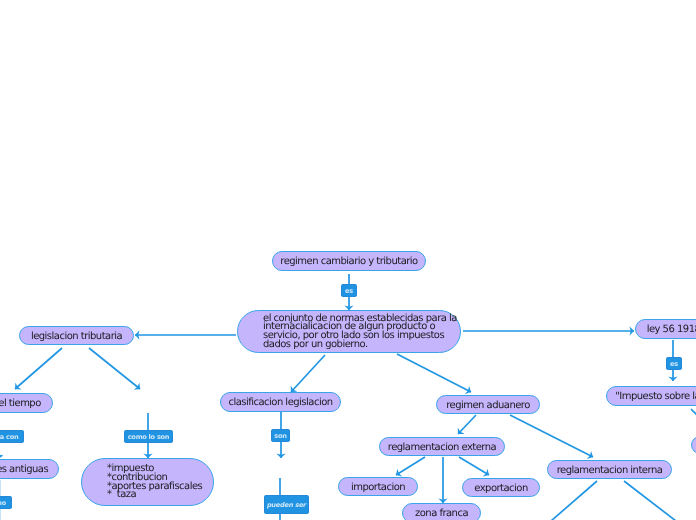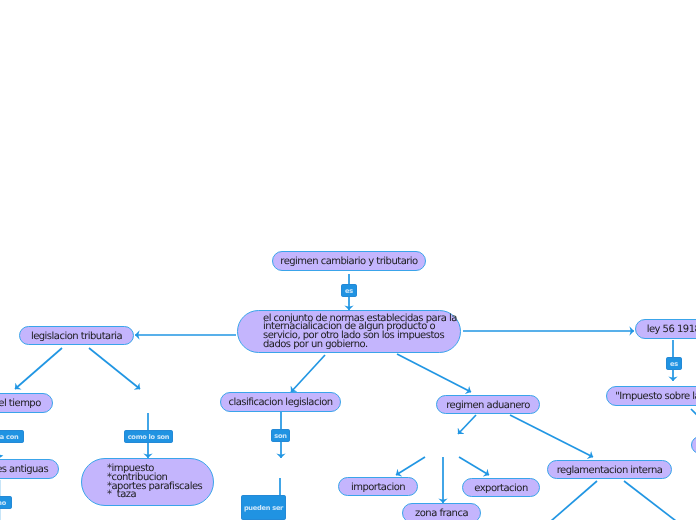--- a/index.html
+++ b/index.html
@@ -78,20 +78,21 @@
   <div class="node" style="left:606px;top:386px;width:134px;height:20px;">"Impuesto sobre la renta"</div>
 
   <div class="node" style="left:-28px;top:459px;width:87px;height:20px;">leyes antiguas</div>
 
   <div class="node ml" style="left:81px;top:458px;width:133px;height:48px;">*impuesto
 *contribucion
 *aportes parafiscales
 *  taza</div>
 
 
+  <div class="node" style="left:379px;top:437px;width:126px;height:19px;">reglamentacion externa</div>
 
   <div class="node" style="left:547px;top:460px;width:125px;height:19px;text-align:right;">reglamentacion interna</div>
 
   <div class="node" style="left:338px;top:477px;width:80px;height:19px;">importacion</div>
 
   <div class="node" style="left:462px;top:478px;width:78px;height:19px;">exportacion</div>
 
   <div class="node" style="left:402px;top:503px;width:79px;height:20px;">zona franca</div>
 
   <div class="node" style="left:691px;top:436px;width:60px;height:18px;"></div>
@@ -99,17 +100,17 @@
   <div class="badge" style="left:341px;top:284px;width:16px;height:12.5px;">es</div>
 
   <div class="badge" style="left:666px;top:357px;width:16px;height:12.5px;">es</div>
 
   <div class="badge" style="left:-31px;top:430px;width:55px;height:12.5px;">empieza con</div>
 
   <div class="badge" style="left:124px;top:430px;width:49px;height:12.5px;">como lo son</div>
 
   <div class="badge" style="left:271px;top:429px;width:19px;height:12.5px;">son</div>
 
-  <div class="badge" style="left:241px;top:495px;width:45px;height:25px;">pueden ser</div>
+  <div class="badge" style="left:264px;top:495px;width:45px;height:19px;font-style:italic;">pueden ser</div>
 
   <div class="badge" style="left:-31px;top:496px;width:43px;height:12.5px;">gobierno</div>
 
 </div>
 
 </body></html>

